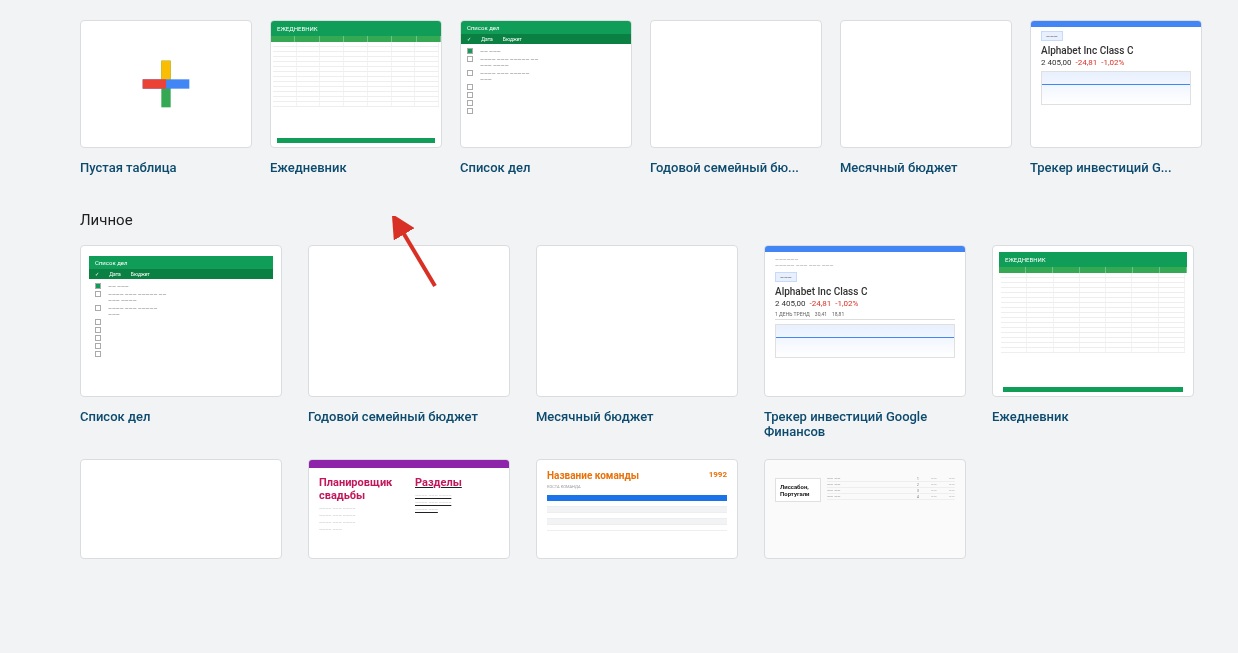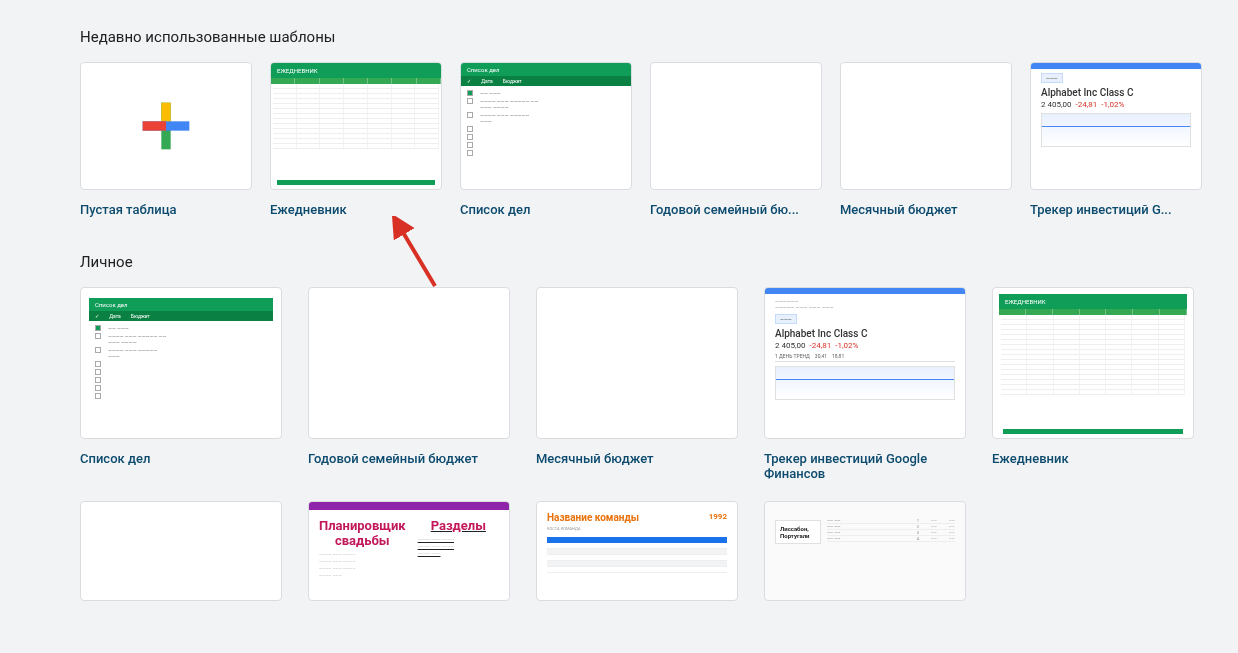--- a/index.html
+++ b/index.html
@@ -90,21 +90,21 @@
   .sched .gridhdr span{flex:1;height:6px;border-right:1px solid rgba(255,255,255,.3);}
   .sched .grid{padding:0 2px;}
   .sched .grow{display:flex;border-bottom:1px solid #eee;height:5px;}
   .sched .grow span{flex:1;border-right:1px solid #f3f3f3;}
   .sched .btm{height:5px;background:#0f9d58;position:absolute;bottom:4px;left:6px;right:6px;}
 
   
   .wed{padding:10px;}
   .wed .tbar{height:8px;background:#8e24aa;margin:-10px -10px 8px -10px;}
   .wed .cols{display:flex;gap:12px;font-size:7px;}
-  .wed .cols h4{font-size:13px;color:#c2185b;margin-bottom:4px;text-align:center;}
+  .wed .cols h4{font-size:11px;color:#c2185b;margin-bottom:4px;}
   .wed .cols p{font-size:4px;color:#999;margin-bottom:2px;}
 
   
   .team{padding:10px;}
   .team h4{font-size:10px;color:#e8710a;margin-bottom:3px;}
   .team .yr{float:right;color:#e8710a;font-weight:700;font-size:8px;}
   .team .sub{font-size:4px;color:#999;}
   .team .tbl{margin-top:6px;}
   .team .thdr{height:6px;background:#1a73e8;}
   .team .tr{height:6px;border-bottom:1px solid #eee;}
@@ -121,21 +121,20 @@
   .trv .ln .r span{display:inline-block;width:18px;text-align:right;}
 
   
   .arrow{position:absolute;left:390px;top:216px;pointer-events:none;}
 </style>
 </head>
 <body>
 
 <div class="content">
 
-  <div class="section-title">Недавно использованные шаблоны</div>
 
   <div class="row recent">
 
     <div class="card">
       <div class="thumb">
         <div class="plus">
           <svg viewBox="0 0 48 48">
               <rect x="20" y="4" width="8" height="40" fill="#34a853"></rect>
               <rect x="20" y="4" width="8" height="20" fill="#fbbc04"></rect>
               <rect x="4" y="20" width="40" height="8" fill="#4285f4"></rect>

